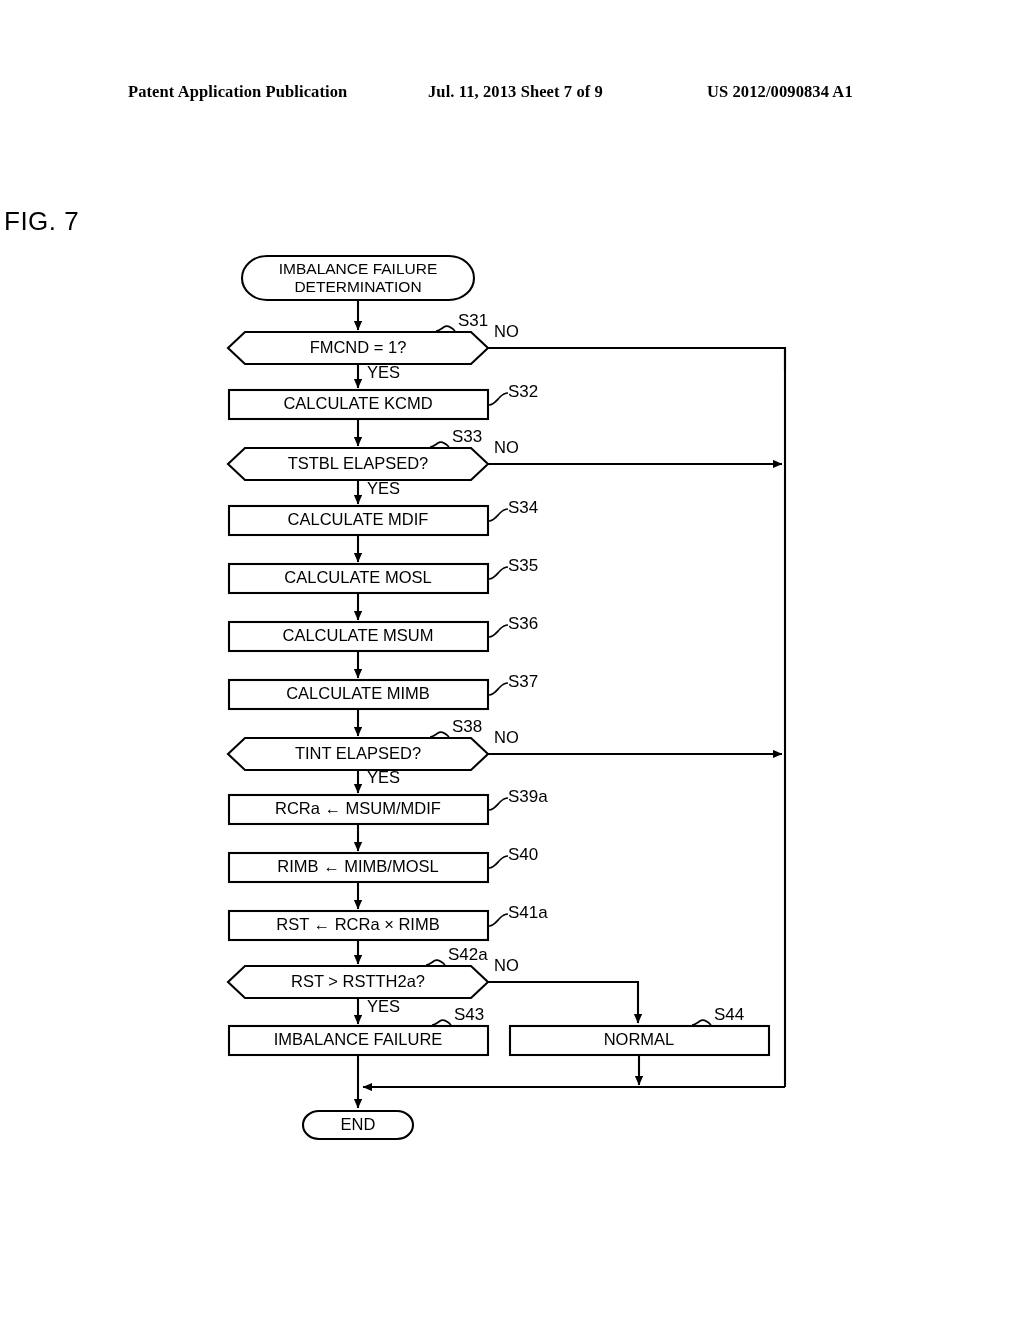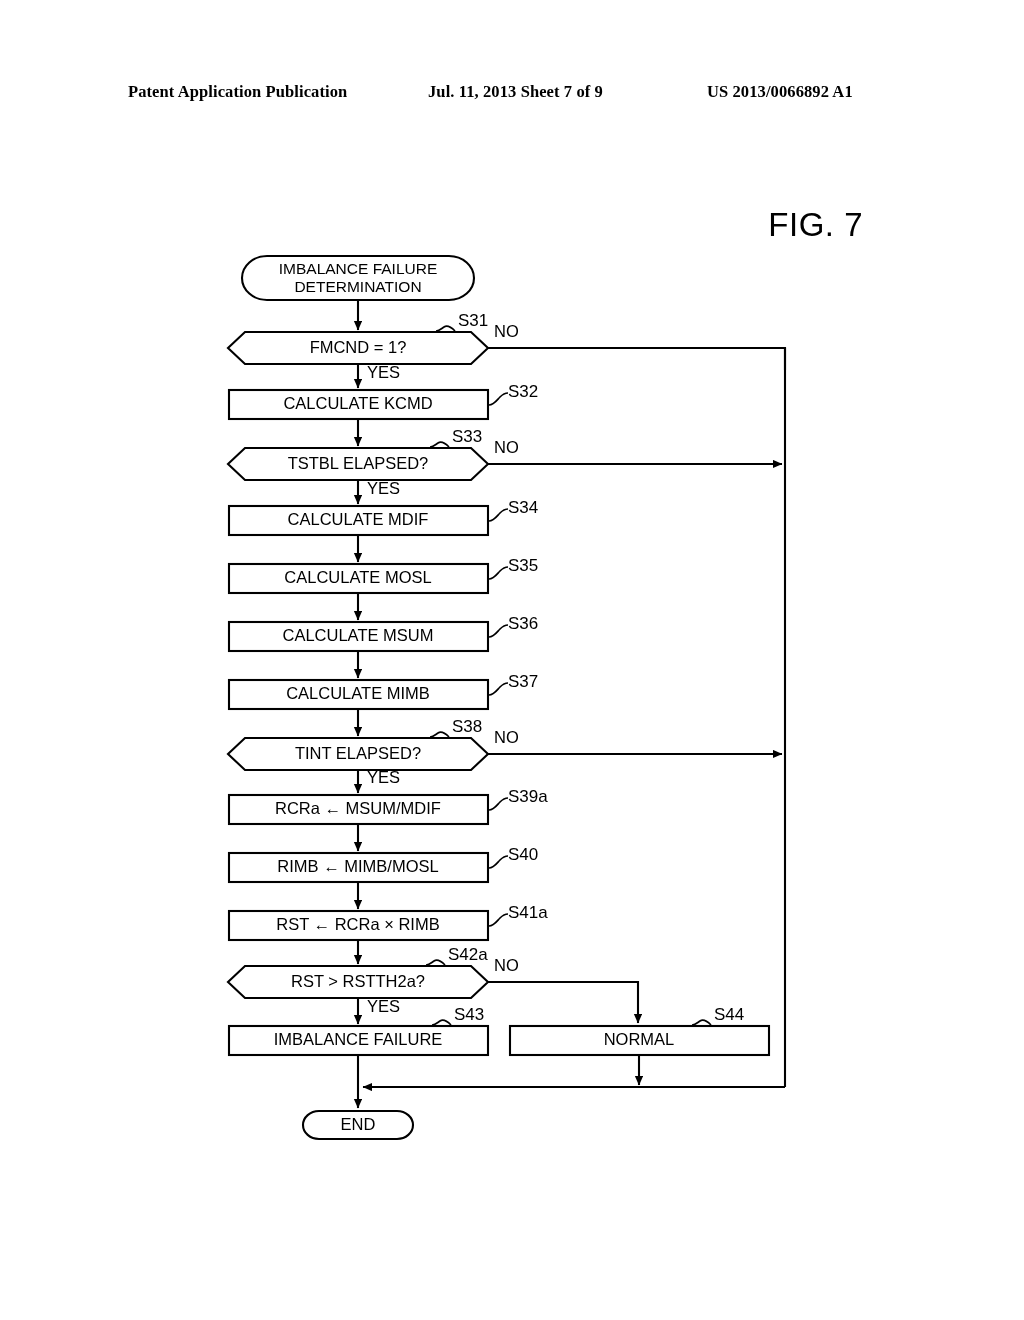--- a/index.html
+++ b/index.html
@@ -49,22 +49,22 @@
     position: absolute;
     left: 707px;
     top: 0;
   }
   
   #fig-title {
     position: absolute;
     left: 0;
     top: 206px;
     width: 859px;
-    text-align: right;
-    font-size: 33px;
+    text-align: left;
+    font-size: 26px;
     letter-spacing: 0.5px;
   }
   #fig-title .ft {
     position: relative;
     left: 4px;
   }
   
   #flow {
     position: absolute;
     left: 0;
@@ -116,21 +116,21 @@
   }
 </style>
 </head>
 <body>
 
 <div id="page">
 
   <div id="pub-header">
     <span class="hdr-left">Patent Application Publication</span>
     <span class="hdr-mid">Jul. 11, 2013  Sheet 7 of 9</span>
-    <span class="hdr-right">US 2013/0066892 A1</span>
+    <span class="hdr-right">US 2012/0090834 A1</span>
   </div>
 
   <div id="fig-title">
     <span class="ft">FIG. 7</span>
   </div>
 
   <svg id="flow" viewBox="0 0 1024 1320">
     <defs>
       <marker id="ah" markerWidth="11" markerHeight="11" refX="9.2" refY="4.2" orient="auto" markerUnits="userSpaceOnUse">
         <path d="M0,0 L9.6,4.2 L0,8.4 z" fill="#000000"></path>

